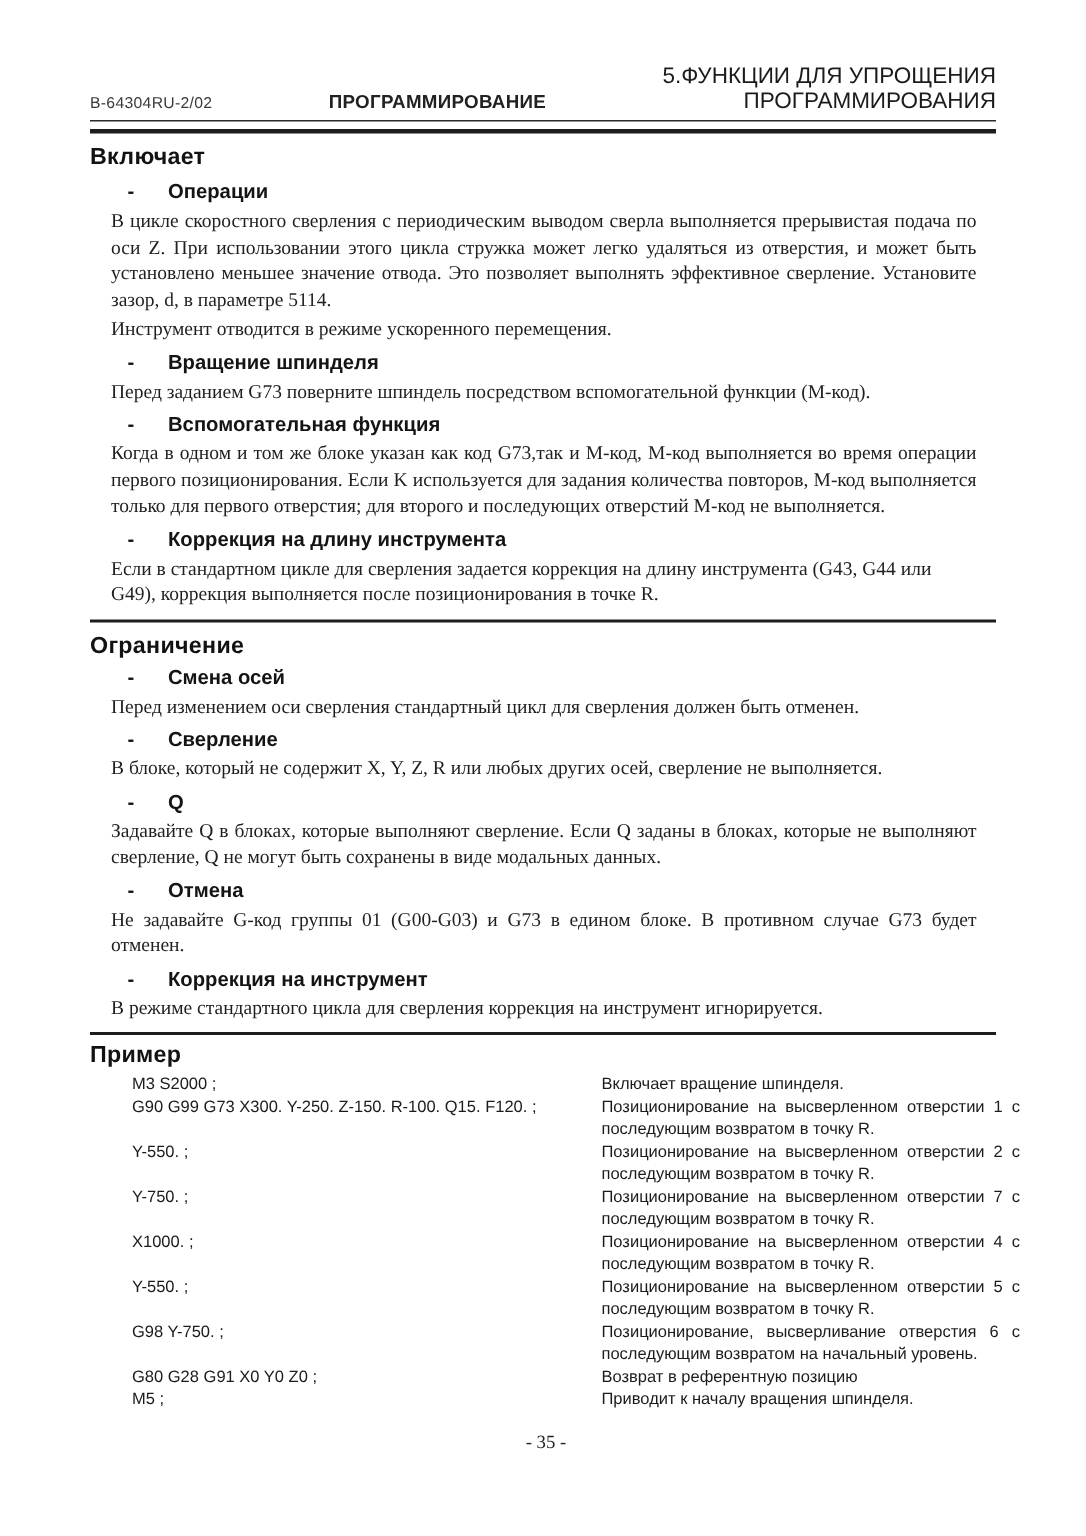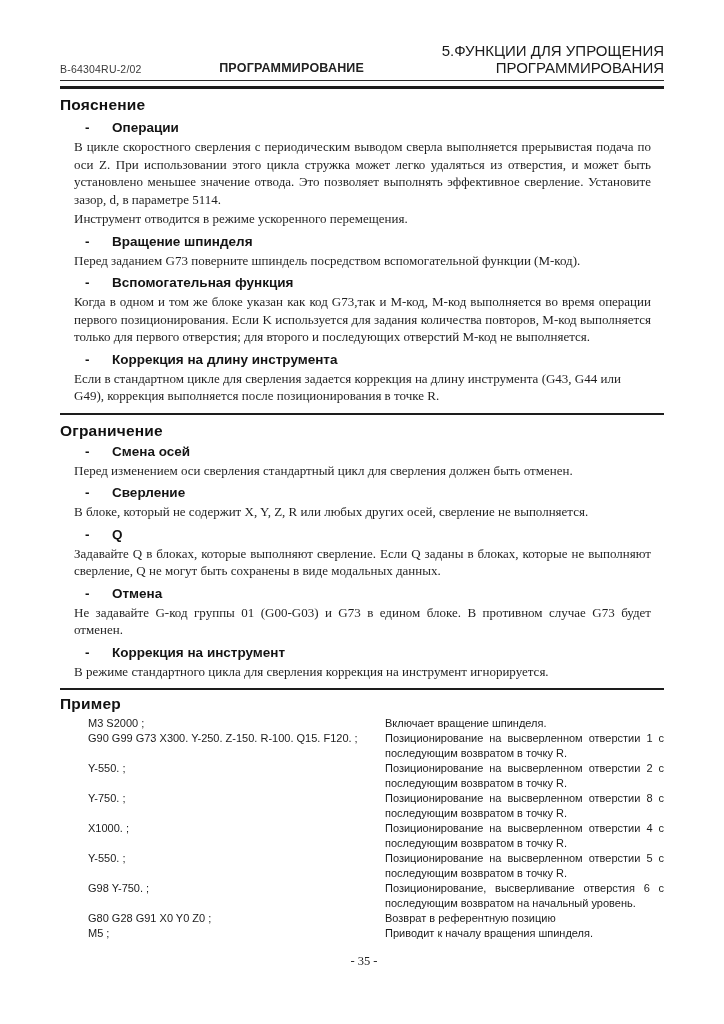--- a/index.html
+++ b/index.html
@@ -50,21 +50,21 @@
 
   
   .ex-rows{margin-top:3px;}
   .ex-row{
     display:flex;
     font-family:"Liberation Sans",sans-serif;
     font-size:11px;line-height:15px;color:#1b1b1b;
     margin-left:28px;
   }
   .ex-code{width:297px;flex:none;}
-  .ex-comment{width:279px;flex:none;text-align:justify;}
+  .ex-comment{width:279px;flex:none;text-align:justify;margin-left:16px;}
 
   
   .footer{
     position:absolute;left:4px;right:0;top:954px;
     text-align:center;font-size:12.5px;color:#222;
     font-family:"Liberation Serif",serif;
   }
 </style>
 </head>
 <body>
@@ -74,21 +74,21 @@
   <div class="header">
     <div class="h-left">B-64304RU-2/02</div>
     <div class="h-center">ПРОГРАММИРОВАНИЕ</div>
     <div class="h-right">
       <div>5.ФУНКЦИИ ДЛЯ УПРОЩЕНИЯ</div>
       <div>ПРОГРАММИРОВАНИЯ</div>
     </div>
   </div>
   <div class="rule-thick"></div>
 
-  <h2>Пояснение</h2>
+  <h2>Включает</h2>
 
   <div class="sub-head">
     <span class="dash">-</span>
     <span>Операции</span>
   </div>
   <p class="para">В цикле скоростного сверления с периодическим выводом сверла выполняется прерывистая подача по оси Z. При использовании этого цикла стружка может легко удаляться из отверстия, и может быть установлено меньшее значение отвода. Это позволяет выполнять эффективное сверление. Установите зазор, d, в параметре 5114.</p>
   <p class="para left">Инструмент отводится в режиме ускоренного перемещения.</p>
 
   <div class="sub-head">
     <span class="dash">-</span>
@@ -154,21 +154,21 @@
     <div class="ex-row">
       <div class="ex-code">G90 G99 G73 X300. Y-250. Z-150. R-100. Q15. F120. ;</div>
       <div class="ex-comment">Позиционирование на высверленном отверстии 1 с последующим возвратом в точку R.</div>
     </div>
     <div class="ex-row">
       <div class="ex-code">Y-550. ;</div>
       <div class="ex-comment">Позиционирование на высверленном отверстии 2 с последующим возвратом в точку R.</div>
     </div>
     <div class="ex-row">
       <div class="ex-code">Y-750. ;</div>
-      <div class="ex-comment">Позиционирование на высверленном отверстии 8 с последующим возвратом в точку R.</div>
+      <div class="ex-comment">Позиционирование на высверленном отверстии 7 с последующим возвратом в точку R.</div>
     </div>
     <div class="ex-row">
       <div class="ex-code">X1000. ;</div>
       <div class="ex-comment">Позиционирование на высверленном отверстии 4 с последующим возвратом в точку R.</div>
     </div>
     <div class="ex-row">
       <div class="ex-code">Y-550. ;</div>
       <div class="ex-comment">Позиционирование на высверленном отверстии 5 с последующим возвратом в точку R.</div>
     </div>
     <div class="ex-row">

